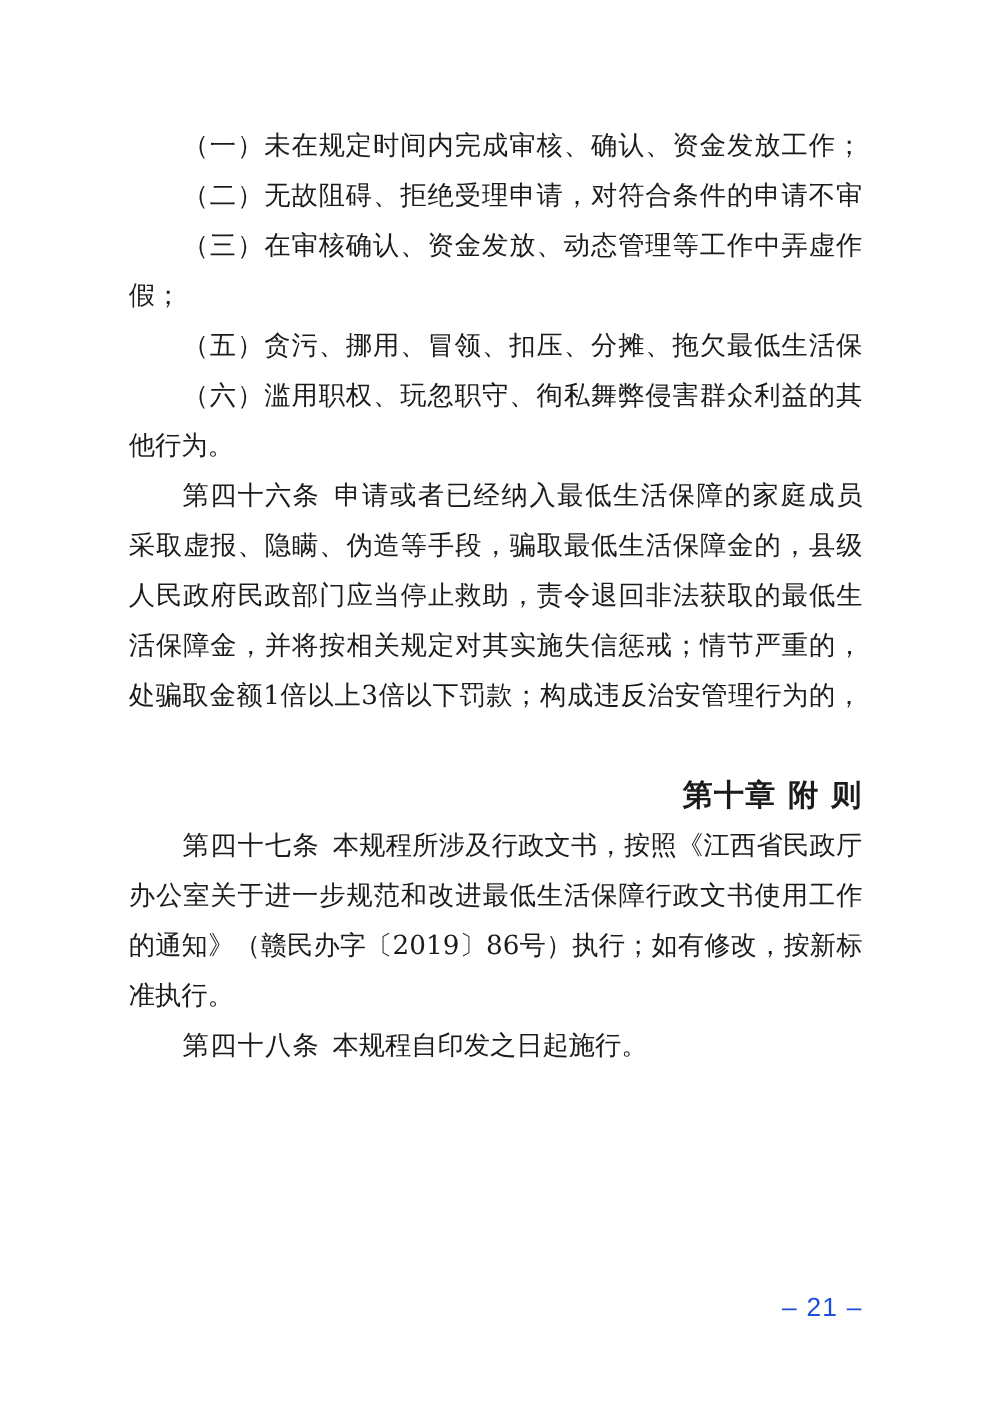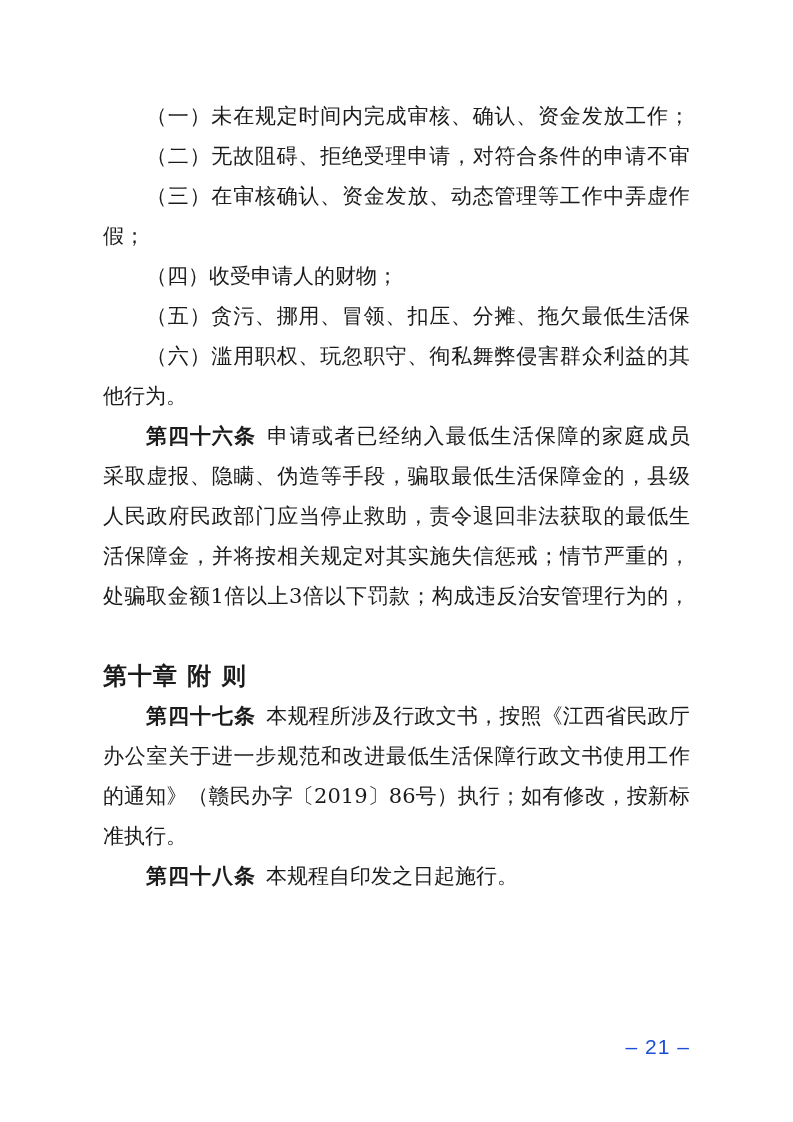--- a/index.html
+++ b/index.html
@@ -35,32 +35,32 @@
   
   .jline {
     display: flex;
     justify-content: space-between;
     align-items: baseline;
     white-space: normal;
   }
   .seg { display: contents; }
   .lead {
     font-family: "DejaVu Sans", "Liberation Sans", sans-serif;
-    font-weight: 700;
+    font-weight: 400;
     letter-spacing: 1px;
     margin-right: 10px;
     white-space: nowrap;
     text-align: center;
   }
   .plain .lead { }
   .heading-block {
     margin-top: 40px;           
     height: 40px;
     line-height: 40px;
-    text-align: left;
+    text-align: right;
     font-size: 24px;
     font-weight: 700;
     font-family: "DejaVu Sans", "Liberation Sans", sans-serif;
     letter-spacing: 1px;
   }
   .page-number {
     position: absolute;
     top: 1032px;
     right: 103px;
     height: 30px;
@@ -90,23 +90,20 @@
         </div>
     </div>
 
     <div class="para">
       <div class="line jline indent">
           <span class="seg"><span>（</span><span>三</span><span>）</span><span>在</span><span>审</span><span>核</span><span>确</span><span>认</span><span>、</span><span>资</span><span>金</span><span>发</span><span>放</span><span>、</span><span>动</span><span>态</span><span>管</span><span>理</span><span>等</span><span>工</span><span>作</span><span>中</span><span>弄</span><span>虚</span><span>作</span></span>
         </div>
       <div class="line plain"><span>假；</span></div>
     </div>
 
-    <div class="para">
-      <div class="line plain indent"><span>（四）收受申请人的财物；</span></div>
-    </div>
 
     <div class="para">
       <div class="line jline indent">
           <span class="seg"><span>（</span><span>五</span><span>）</span><span>贪</span><span>污</span><span>、</span><span>挪</span><span>用</span><span>、</span><span>冒</span><span>领</span><span>、</span><span>扣</span><span>压</span><span>、</span><span>分</span><span>摊</span><span>、</span><span>拖</span><span>欠</span><span>最</span><span>低</span><span>生</span><span>活</span><span>保</span></span>
         </div>
     </div>
 
     <div class="para">
       <div class="line jline indent">
           <span class="seg"><span>（</span><span>六</span><span>）</span><span>滥</span><span>用</span><span>职</span><span>权</span><span>、</span><span>玩</span><span>忽</span><span>职</span><span>守</span><span>、</span><span>徇</span><span>私</span><span>舞</span><span>弊</span><span>侵</span><span>害</span><span>群</span><span>众</span><span>利</span><span>益</span><span>的</span><span>其</span></span>

